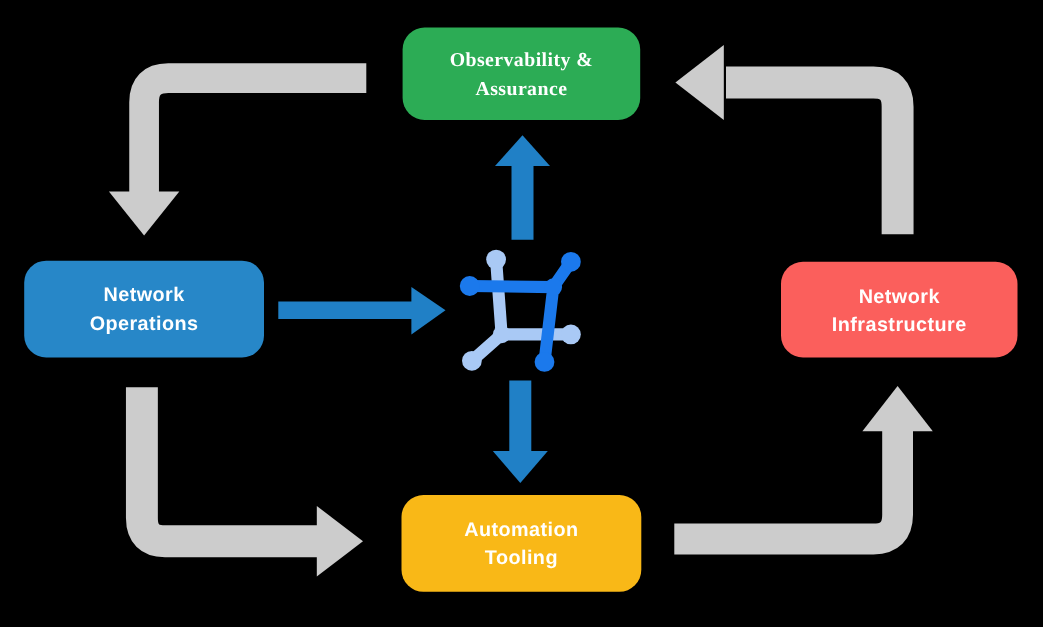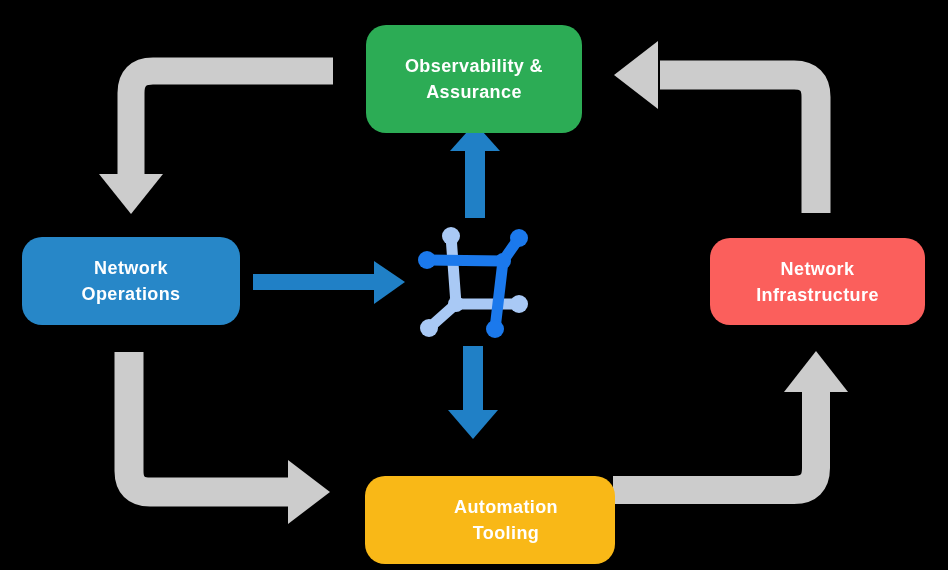--- a/index.html
+++ b/index.html
@@ -31,24 +31,24 @@
   }
   .node-label {
     color: #fff;
     font-size: 18px;
     line-height: 26px;
     font-weight: 600;
     letter-spacing: 0.4px;
     text-align: center;
     white-space: pre-line;
   }
-  #node-observability { left: 366px; top: 25px;  width: 216px; height: 108px; }
+  #node-observability { left: 366px; top: 25px;  width: 216px; height: 84px; font-family: Liberation Serif, serif; }
   #node-operations    { left: 22px;  top: 237px; width: 218px; height: 88px; }
   #node-infrastructure{ left: 710px; top: 238px; width: 215px; height: 87px; }
-  #node-automation    { left: 365px; top: 476px; width: 218px; height: 88px; padding-left: 32px; }
+  #node-automation    { left: 365px; top: 450px; width: 218px; height: 88px; }
 </style>
 </head>
 <body>
 
 <div id="stage">
 
   <svg id="arrow-layer" viewBox="0 0 948 570" xmlns="http://www.w3.org/2000/svg">
 
     <g>
       <path d="M 333 71 L 153 71 Q 131 71 131 93 L 131 176" fill="none" stroke-width="27" stroke="#CCCCCC"></path>

